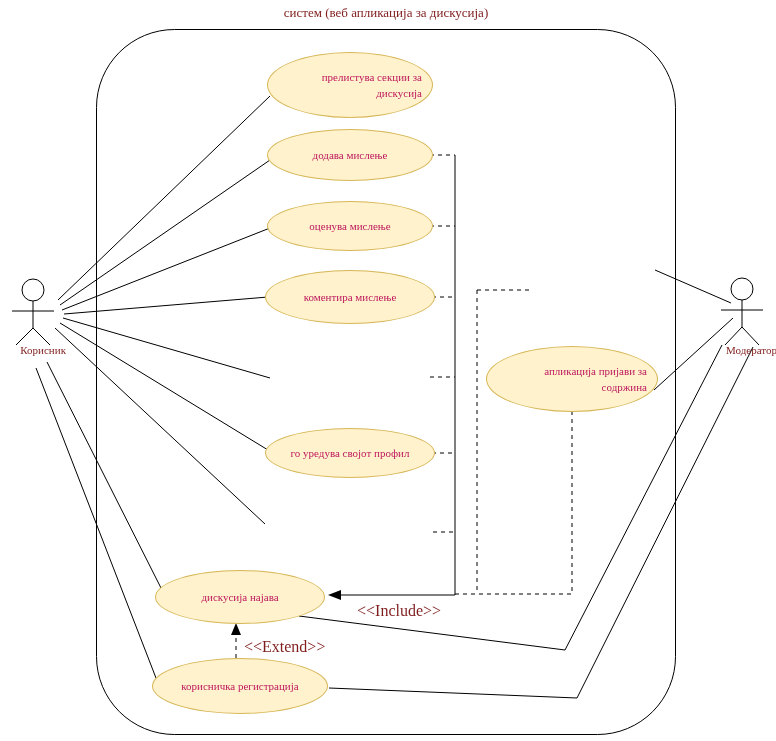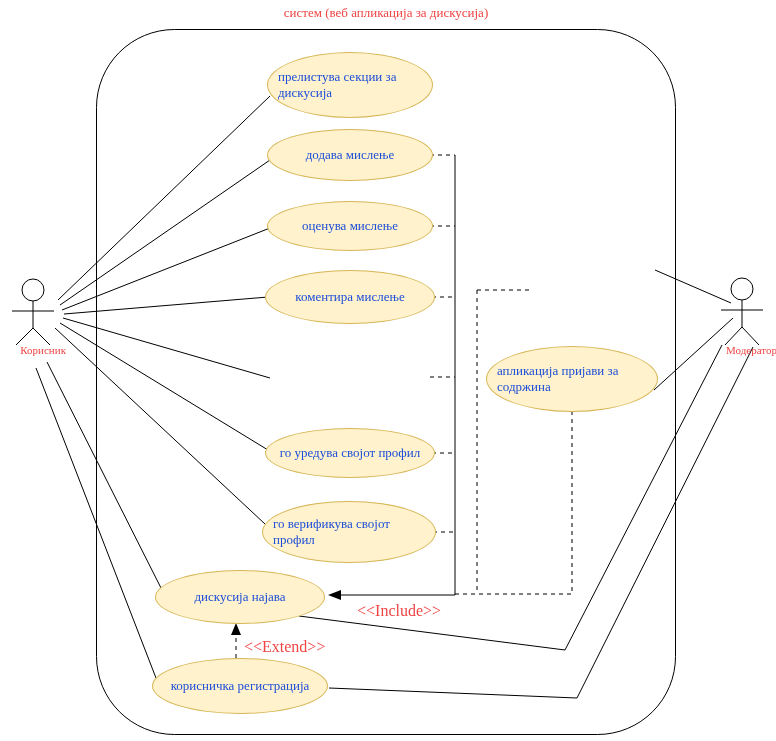--- a/index.html
+++ b/index.html
@@ -1,22 +1,22 @@
 <!DOCTYPE html>
 <html><head>
 <meta charset="utf-8">
 <style>
   html,body{margin:0;padding:0;background:#ffffff;}
   #stage{position:relative;width:776px;height:741px;background:#ffffff;overflow:hidden;
          font-family:"Liberation Serif", serif;}
   #wires{position:absolute;left:0;top:0;width:776px;height:741px;}
   .uc{position:absolute;border:1px solid #d6b656;background:#fff2cc;border-radius:50%;
-      display:flex;align-items:center;justify-content:center;text-align:left;
-      font-size:13px;line-height:16px;color:#1d4ed8;box-sizing:border-box;padding:2px 10px;}
-  .lbl{position:absolute;color:#ef4444;white-space:nowrap;}
+      display:flex;align-items:center;justify-content:center;text-align:right;
+      font-size:11px;line-height:16px;color:#be185d;box-sizing:border-box;padding:2px 10px;}
+  .lbl{position:absolute;color:#7f1d1d;white-space:nowrap;}
   .title{font-size:13px;text-align:center;}
   .actor-lbl{font-size:11px;text-align:right;}
   .stereo{font-family:Liberation Serif, serif;font-size:16px;}
 </style>
 </head>
 <body>
 
 <div id="stage">
 
   <svg id="wires" viewBox="0 0 776 741" xmlns="http://www.w3.org/2000/svg">
@@ -92,23 +92,20 @@
   </div>
   <div class="uc" style="left:267px;top:201px;width:166px;height:50px;">
     <span>оценува мислење</span>
   </div>
   <div class="uc" style="left:265px;top:270px;width:170px;height:54px;">
     <span>коментира мислење</span>
   </div>
   <div class="uc" style="left:265px;top:428px;width:170px;height:50px;padding:2px 4px;">
     <span>го уредува својот профил</span>
   </div>
-  <div class="uc" style="left:262px;top:501px;width:174px;height:62px;">
-    <span>го верификува својот профил</span>
-  </div>
   <div class="uc" style="left:486px;top:346px;width:172px;height:66px;">
     <span>апликација пријави за содржина</span>
   </div>
   <div class="uc" style="left:155px;top:570px;width:170px;height:54px;">
     <span>дискусија најава</span>
   </div>
   <div class="uc" style="left:152px;top:658px;width:176px;height:56px;padding:2px 2px;">
     <span>корисничка регистрација</span>
   </div>
 

